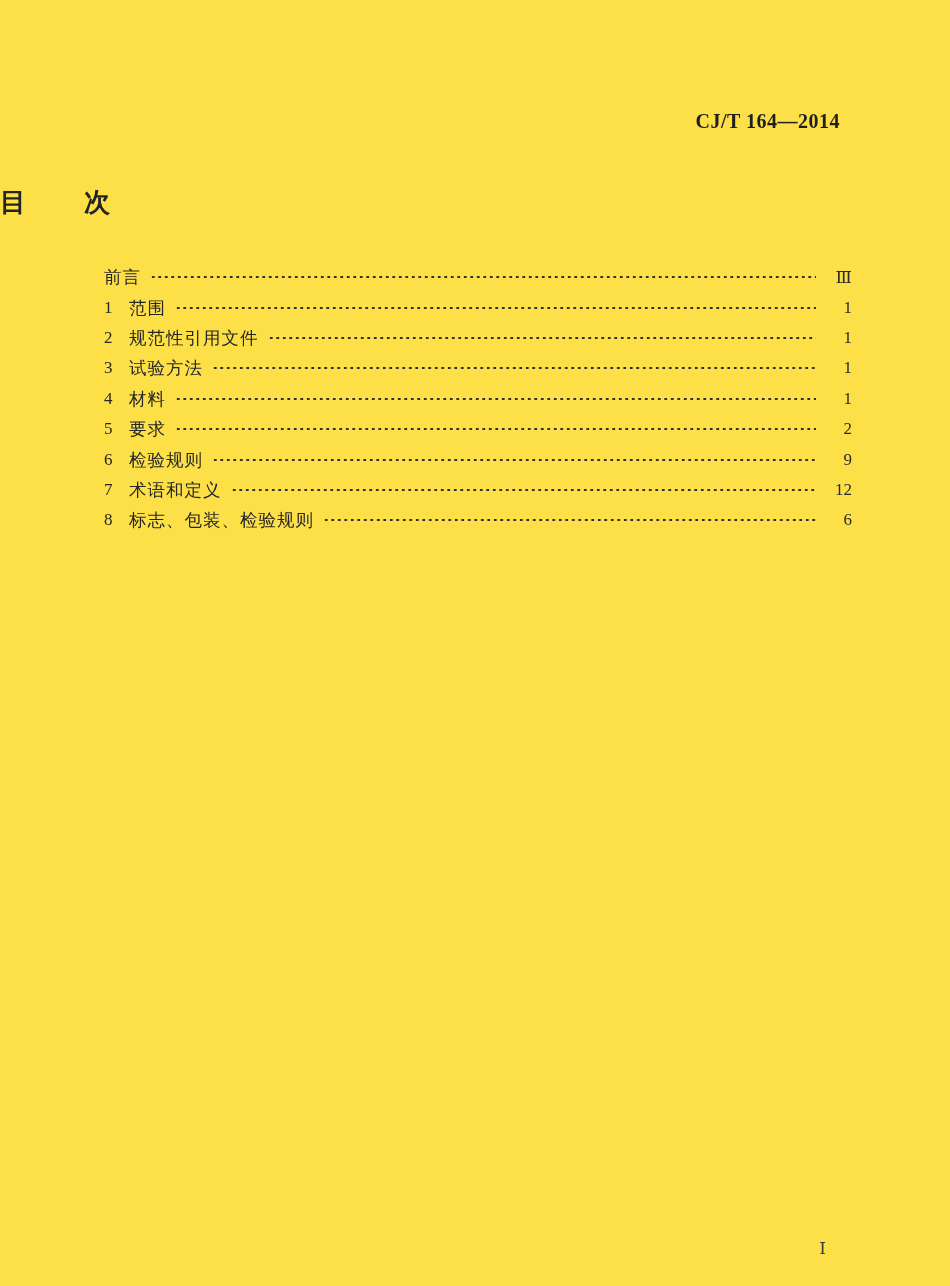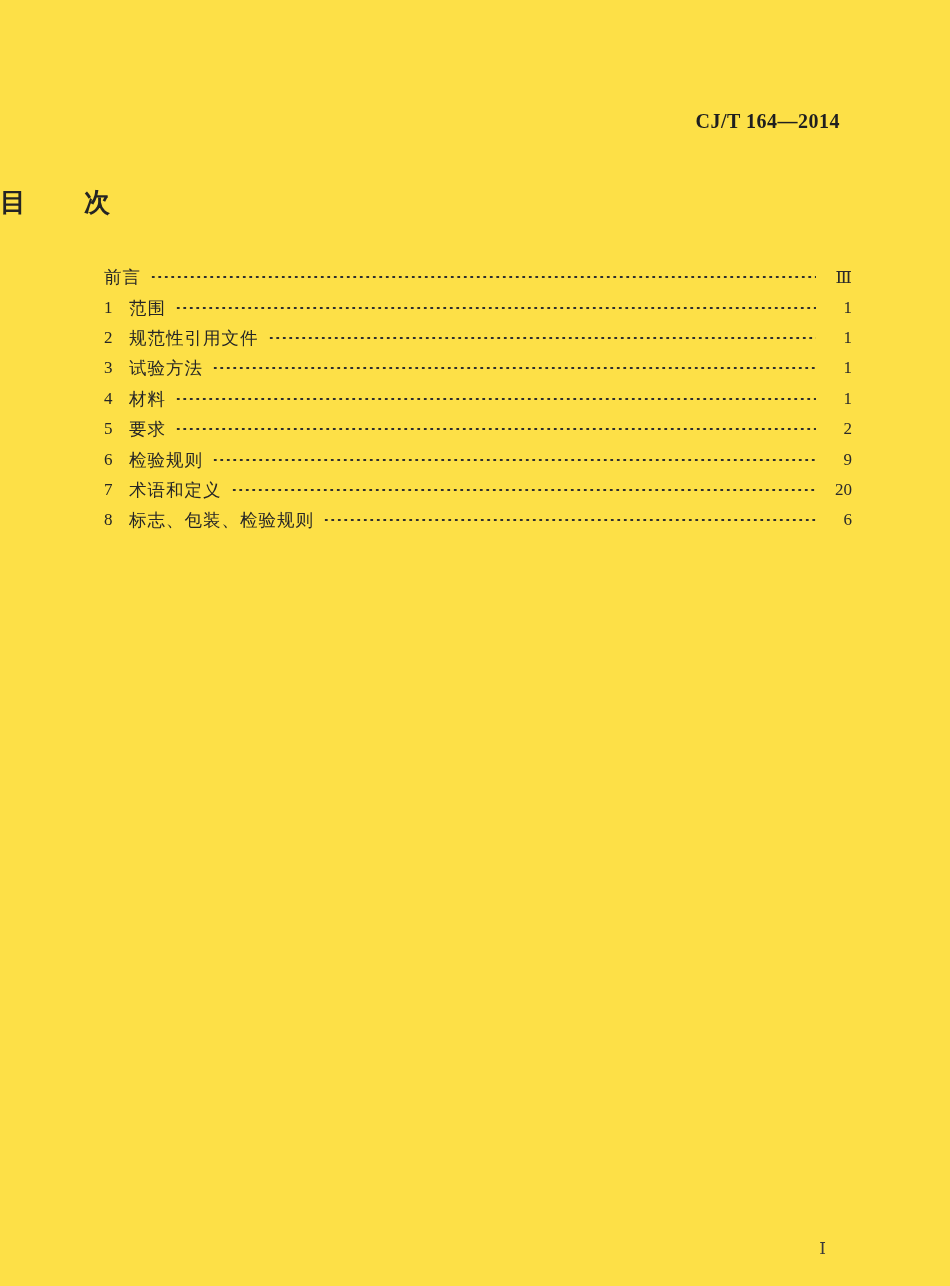--- a/index.html
+++ b/index.html
@@ -140,21 +140,21 @@
       <span class="toc-num">6</span>
       <span class="toc-label">检验规则</span>
       <span class="dot-leader"></span>
       <span class="toc-page">9</span>
     </div>
 
     <div class="toc-row">
       <span class="toc-num">7</span>
       <span class="toc-label">术语和定义</span>
       <span class="dot-leader"></span>
-      <span class="toc-page">20</span>
+      <span class="toc-page">12</span>
     </div>
 
     <div class="toc-row">
       <span class="toc-num">8</span>
       <span class="toc-label">标志、包装、检验规则</span>
       <span class="dot-leader"></span>
       <span class="toc-page">6</span>
     </div>
 
   </div>

